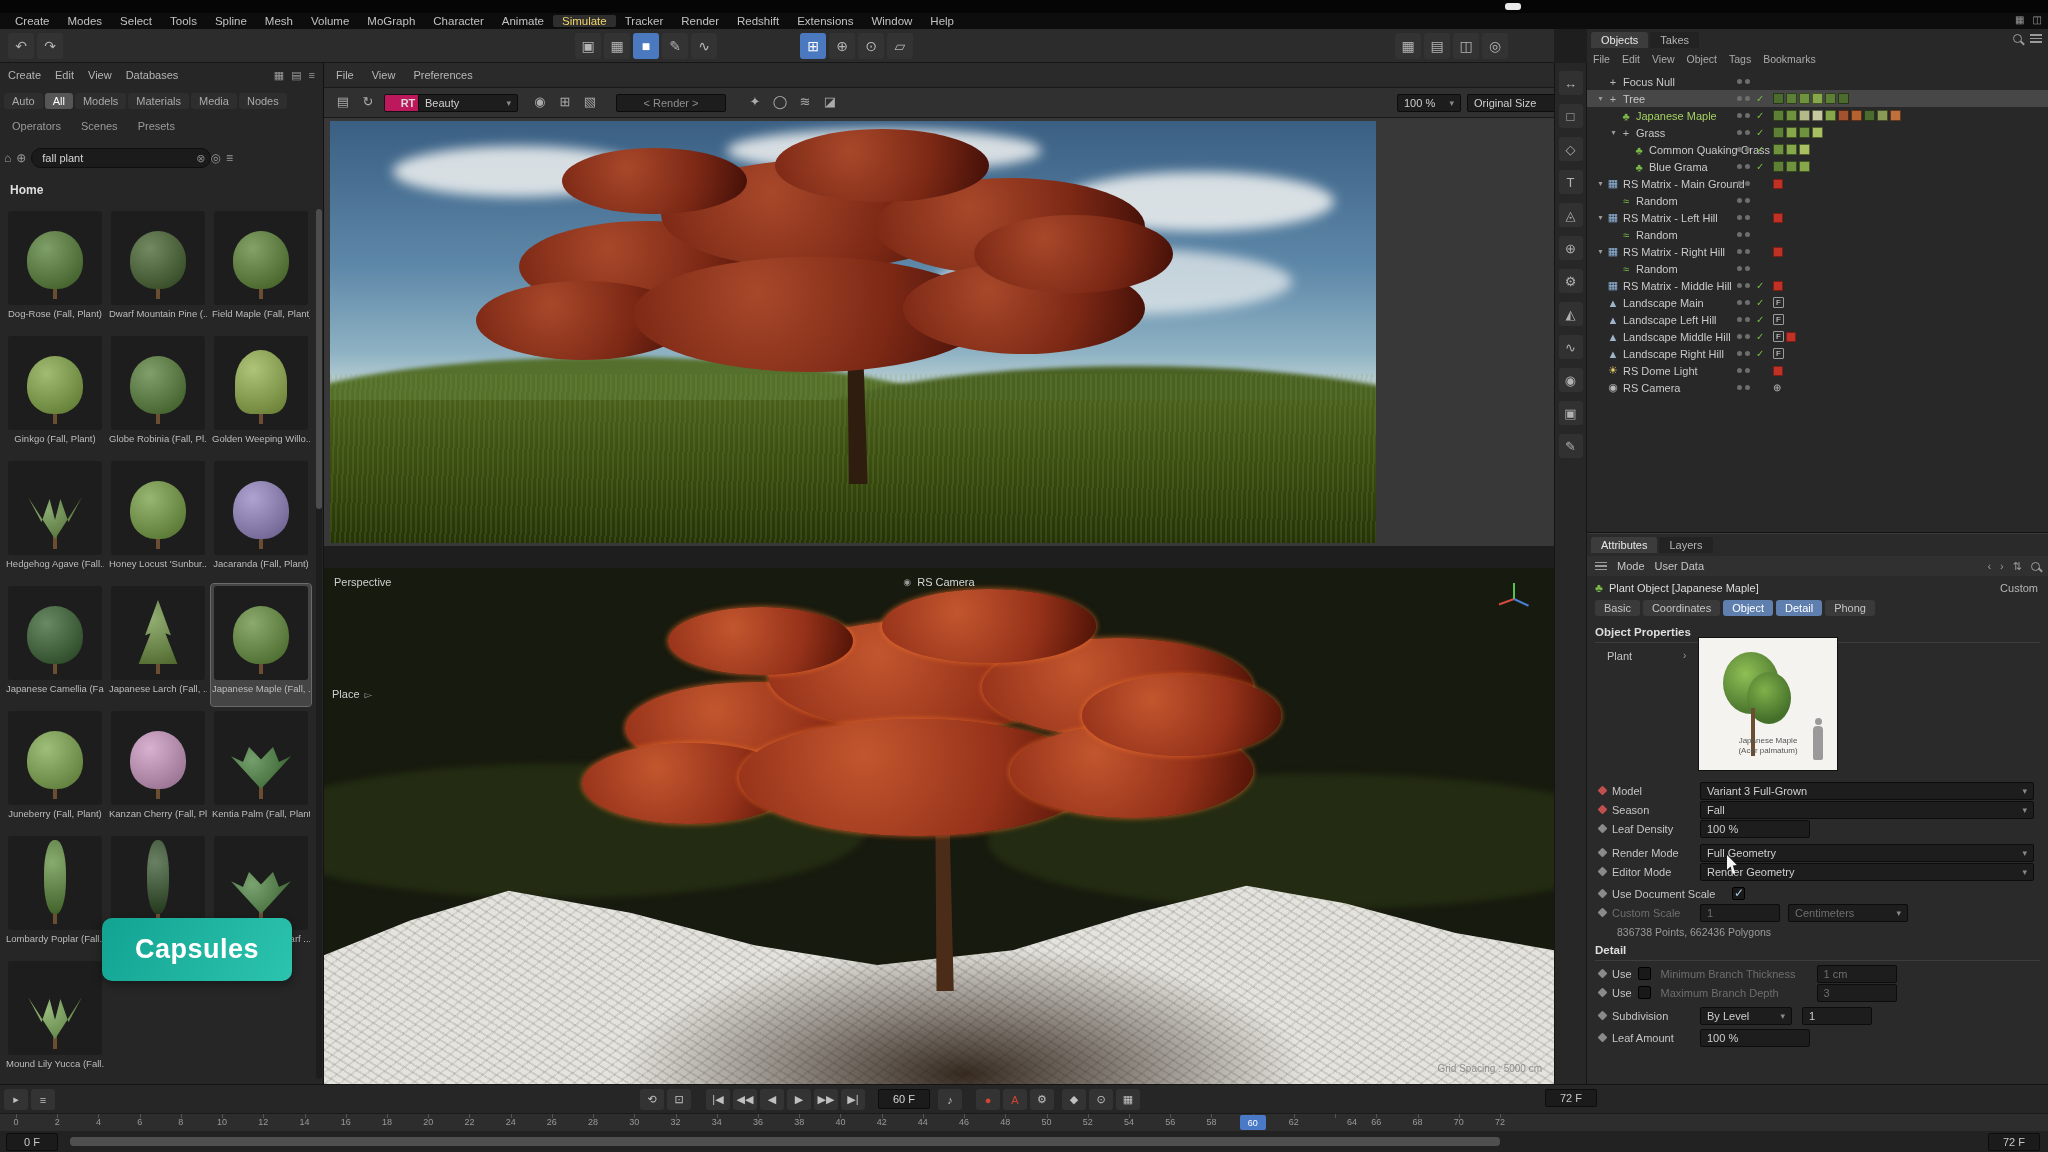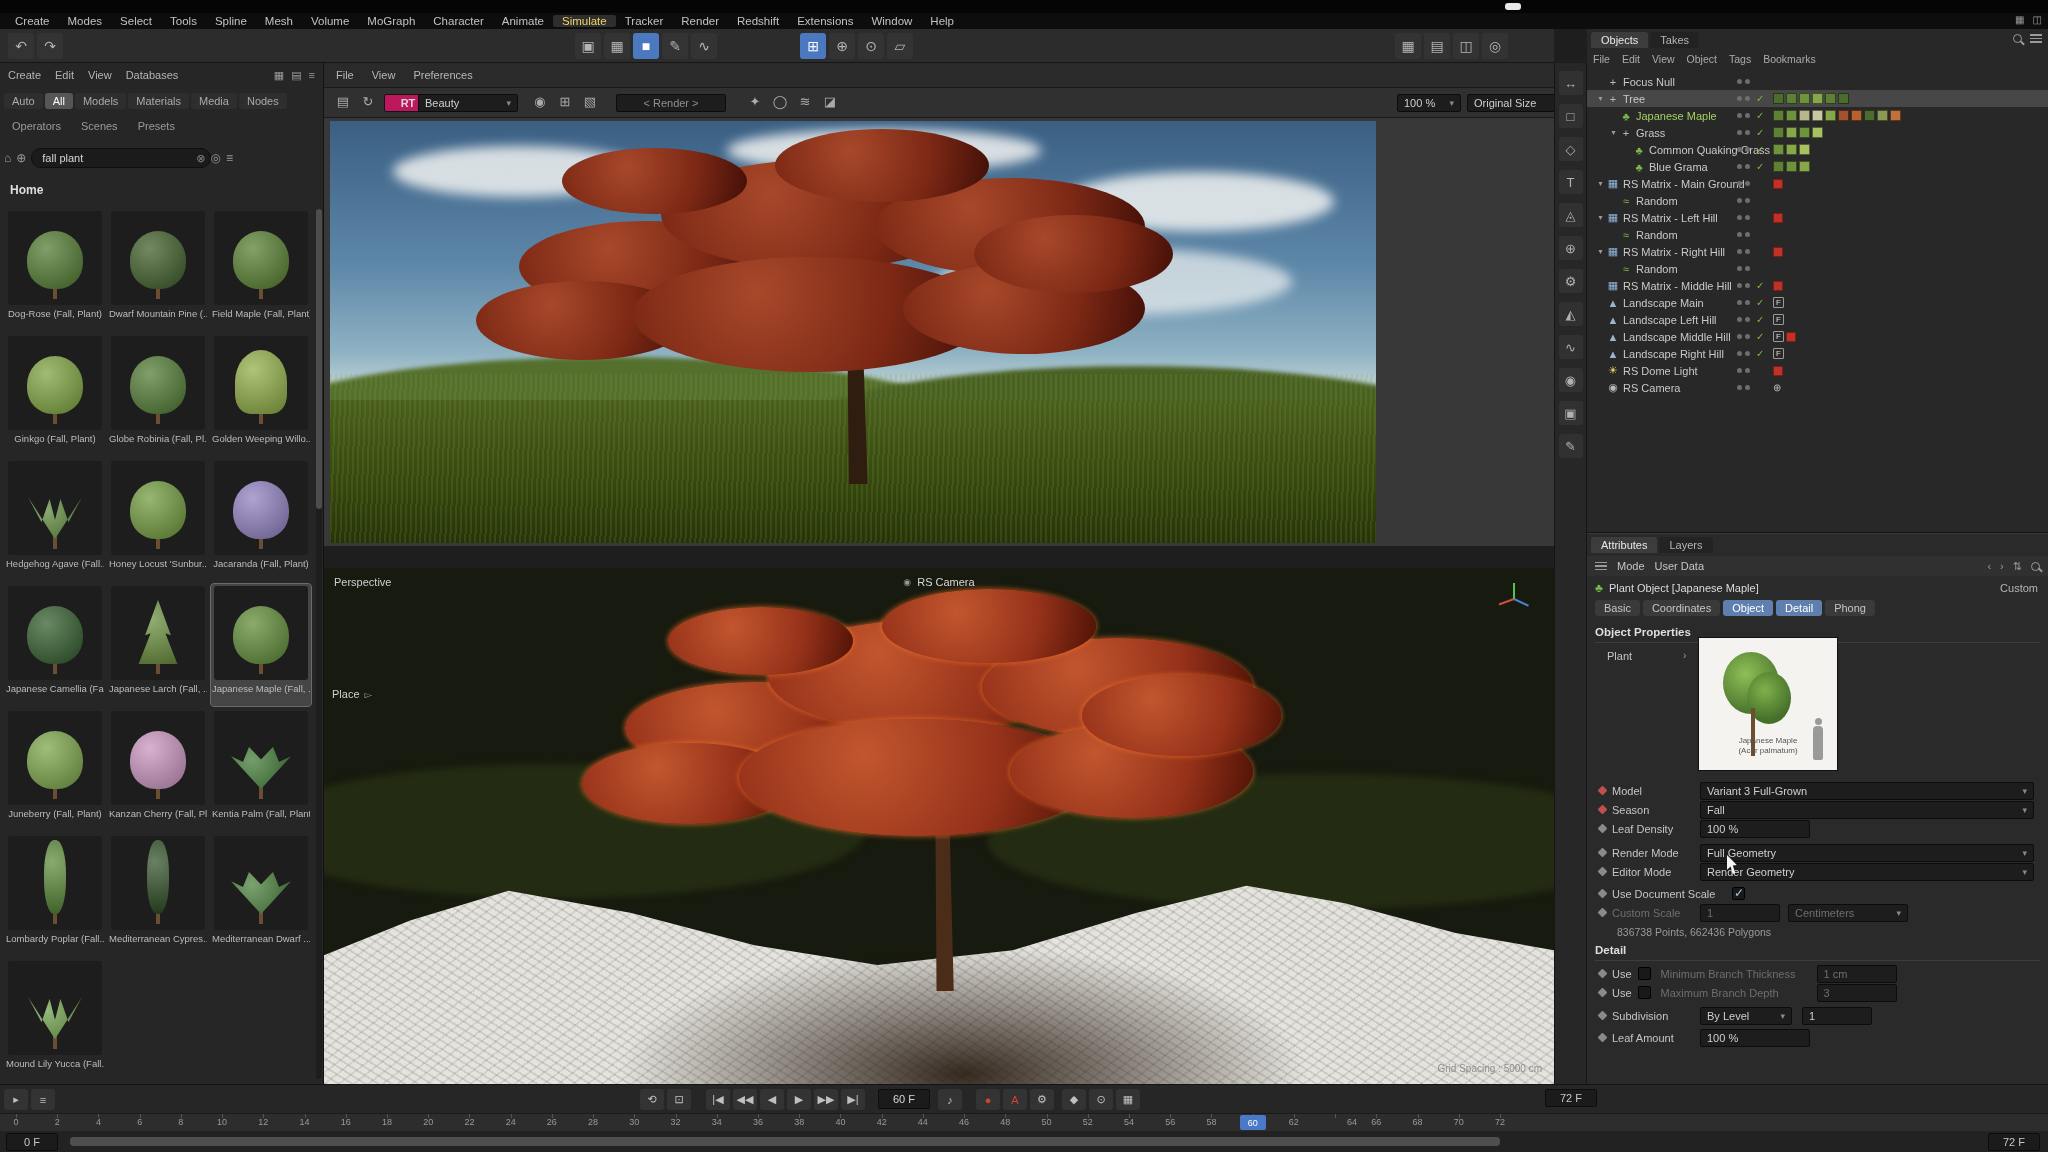--- a/index.html
+++ b/index.html
@@ -1094,14 +1094,15 @@
     </div>
 
   <div class="r" id="bottom-row">
     <div id="rs-field" style="margin-left:6px">0 F</div>
     <div id="bottom-scroll">
         <span class="th"></span>
       </div>
     <div id="re-field" style="position:absolute;right:8px">72 F</div>
   </div>
 
+  <div class="r" id="capsules-badge">Capsules</div>
   <div class="r" id="cursor"></div>
 </div>
 
 </body></html>

